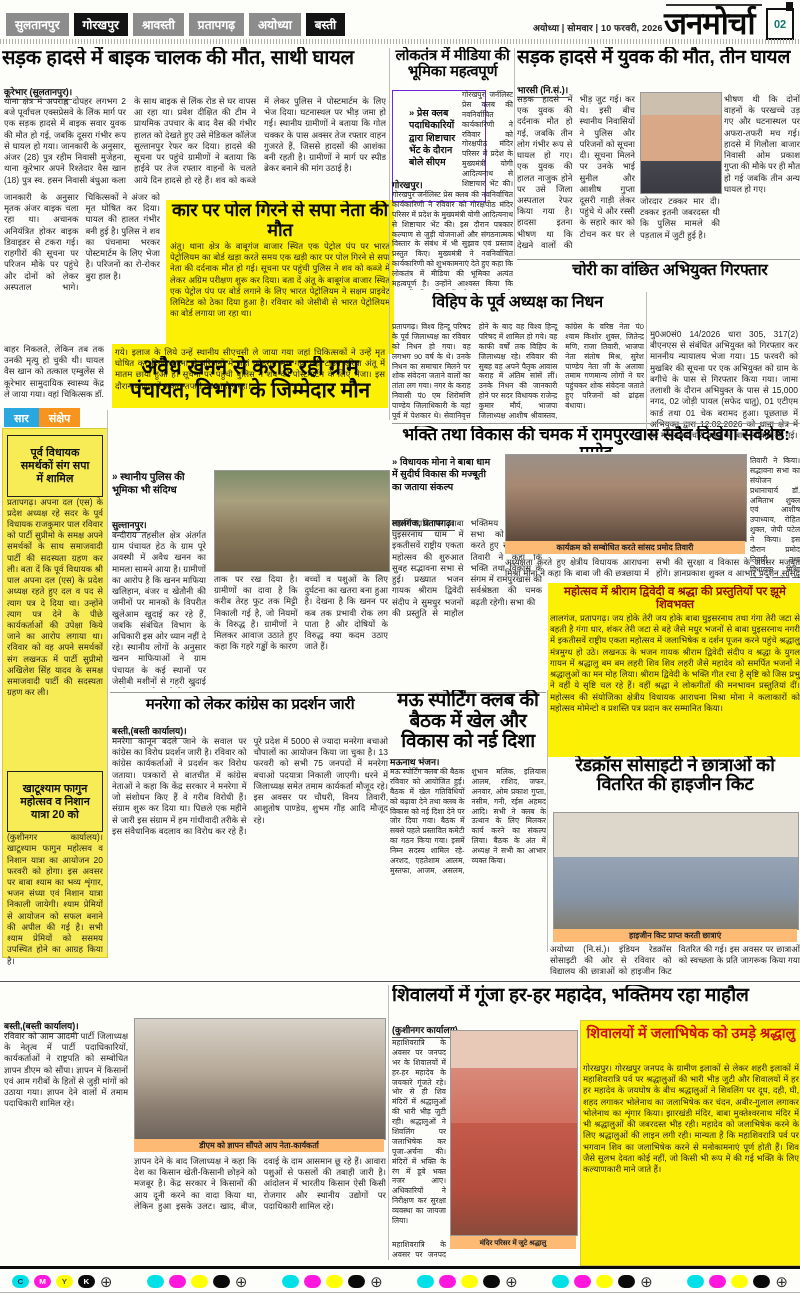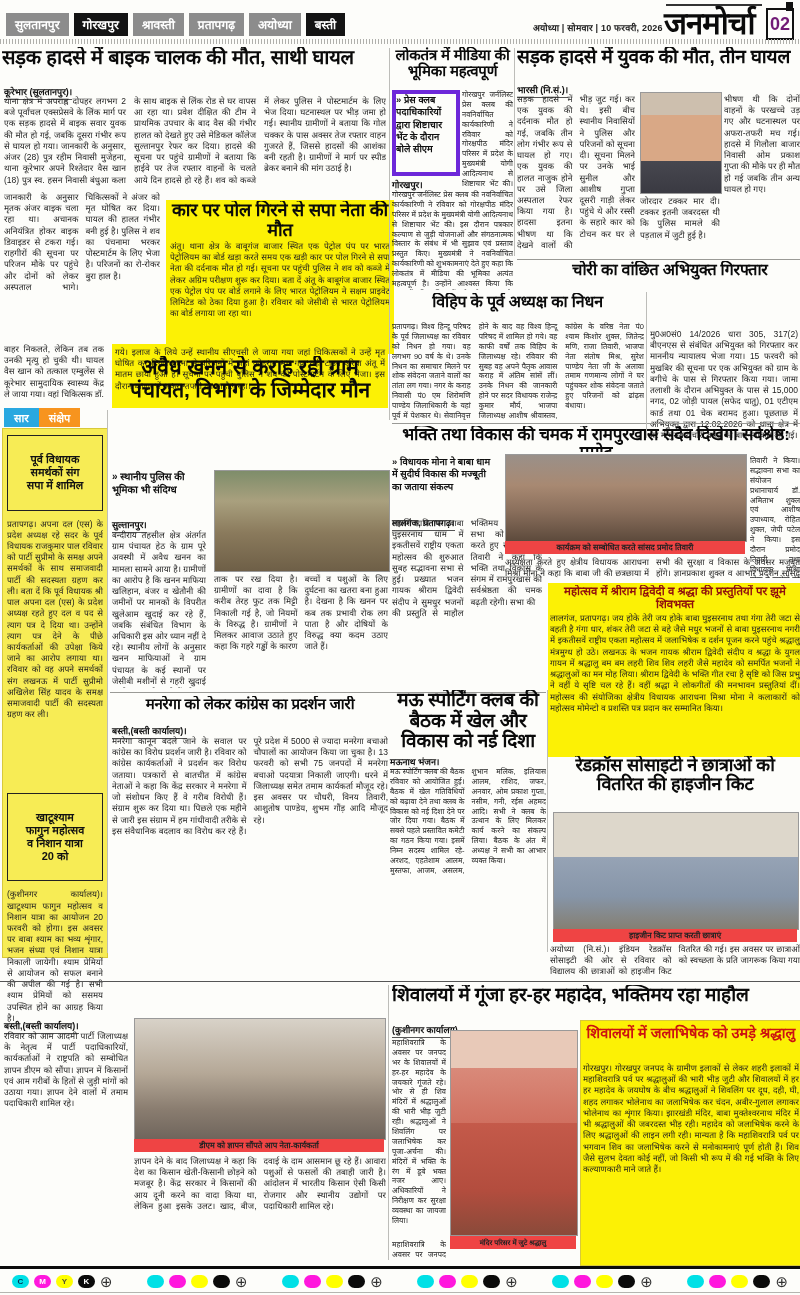--- a/index.html
+++ b/index.html
@@ -7,48 +7,48 @@
         font-family:"Liberation Sans","DejaVu Sans",sans-serif;overflow:hidden}
   .abs{position:absolute}
   .hd{font-weight:800;color:#0a0a0a;line-height:1.08;letter-spacing:-0.2px;text-align:center;overflow:hidden}
   .hdl{text-align:left}
   .bd{font-size:8.5px;line-height:1.32;color:#1d1d1d;text-align:justify;overflow:hidden}
   .sm{font-size:7.5px}
   .c2{column-count:2;column-gap:7px}
   .c3{column-count:3;column-gap:8px}
   .dl{font-weight:700;font-size:9px;color:#111;border-bottom:1px solid #555;display:inline-block;padding-bottom:1px}
   .ybox{background:#fcf105}
-  .cap{font-size:8px;font-weight:700;text-align:center;background:#ef4444;color:#222;overflow:hidden;line-height:13px;white-space:nowrap}
-  .kick{border:4px solid #6d28d9;font-weight:700;font-size:9.5px;line-height:1.3;padding:0;overflow:hidden;color:#111}
+  .cap{font-size:8px;font-weight:700;text-align:center;background:#fdba74;color:#222;overflow:hidden;line-height:13px;white-space:nowrap}
+  .kick{border:1px solid #6d28d9;font-weight:700;font-size:9.5px;line-height:1.3;padding:16px;overflow:hidden;color:#111}
   .vd{background:#bdbdb9;width:1px}
   .hr{background:#9a9a96;height:1px}
   
   .ctab{display:inline-block;color:#fff;font-weight:700;font-size:12px;padding:3px 9px;margin-right:5px}
   .ctab.g{background:#8c8c8c}.ctab.k{background:#141414}
   .edition{font-size:9px;font-weight:700;color:#222;letter-spacing:0.2px}
   .masthead{font-size:31px;font-weight:900;color:#0a0a0a;letter-spacing:-1px;line-height:1}
   .mastline{height:2px;background:#333}
-  .pagebox{width:24px;height:28px;border:2px solid #111;font-size:18px;font-weight:800;
-           display:flex;align-items:center;justify-content:center;color:#701a75}
+  .pagebox{width:24px;height:28px;border:2px solid #111;font-size:11px;font-weight:800;
+           display:flex;align-items:center;justify-content:center;color:#0f766e}
   .flag{width:7px;height:9px;background:#111}
   .hatch{background:repeating-linear-gradient(90deg,#b0b0ac 0 1px,transparent 1px 3px);height:5px}
   
   .photo{overflow:hidden;border:1px solid #999}
   .ph-youth{background:linear-gradient(180deg,#cdbfae 0%,#cdbfae 22%,#d9a886 22%,#d9a886 68%,#47474f 68%,#3a3a42 100%)}
   .ph-mine{background:linear-gradient(180deg,#7e8d6a 0%,#a9a07e 30%,#98876а 55%,#8a7a5c 55%,#6e5f47 100%);
            background:linear-gradient(180deg,#7e8d6a 0%,#a9a07e 30%,#8a7a5c 62%,#6e5f47 100%)}
   .ph-event{background:linear-gradient(180deg,#9a9089 0%,#a88972 35%,#8a6f5c 65%,#5d4a3c 100%)}
   .ph-class{background:linear-gradient(180deg,#ddd7cb 0%,#ddd7cb 38%,#96a3b5 38%,#8695a8 72%,#857f72 100%)}
   .ph-aap{background:linear-gradient(180deg,#d8d2c8 0%,#b5a897 45%,#8a7d70 75%,#6f655c 100%)}
   .ph-temple{background:linear-gradient(180deg,#e8c9b8 0%,#e8c9b8 18%,#d98a7a 18%,#d07060 45%,#c45a4a 45%,#b34d3e 78%,#8a4a3a 100%)}
   
   .stab{display:inline-block;color:#fff;font-weight:800;font-size:11px;padding:2px 10px}
   .stab.b{background:#29a8e0}.stab.o{background:#f7941e}
   .sbox{background:#f7ec55;border:1px solid #d8c93a;padding:4px}
-  .sititle{font-weight:800;font-size:11px;text-align:center;color:#111;border:1px solid #222;padding:17px;margin:2px 0 8px;line-height:1.2}
+  .sititle{font-weight:800;font-size:11px;text-align:center;color:#111;border:1px solid #222;padding:10px;margin:2px 0 0;line-height:1.2}
   
   .yh{font-weight:800;text-align:center;line-height:1.15}
   .maroon{color:#8f0e0e}
   .red{color:#cc1111}
   
   .regrow{display:flex;justify-content:space-between;align-items:center}
   .reggrp{display:flex;gap:5px;align-items:center}
   .pill{width:17px;height:13px;border-radius:7px;display:flex;align-items:center;justify-content:center;
         font-size:8px;font-weight:700}
   .p-c{background:#00e0e6;color:#035}.p-m{background:#ff17dd;color:#fff}.p-y{background:#ffff00;color:#553}.p-k{background:#0a0a0a;color:#fff}

